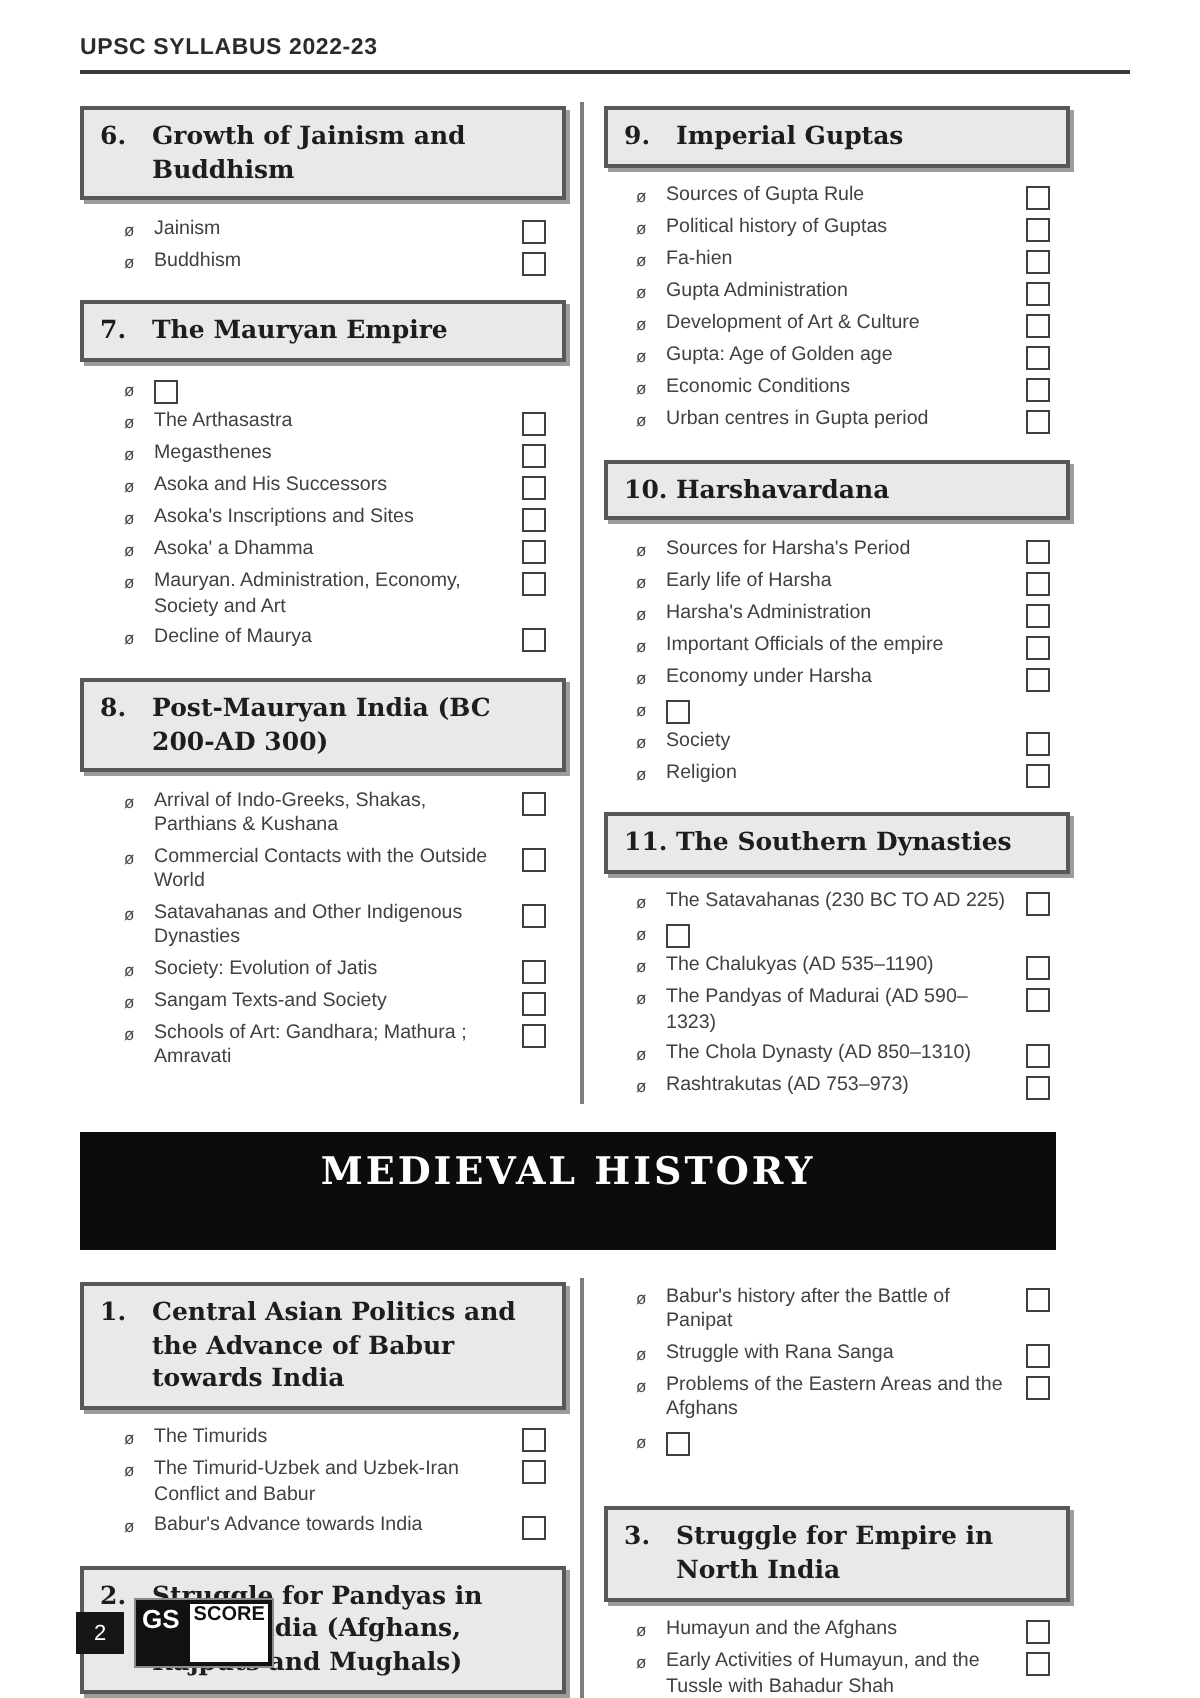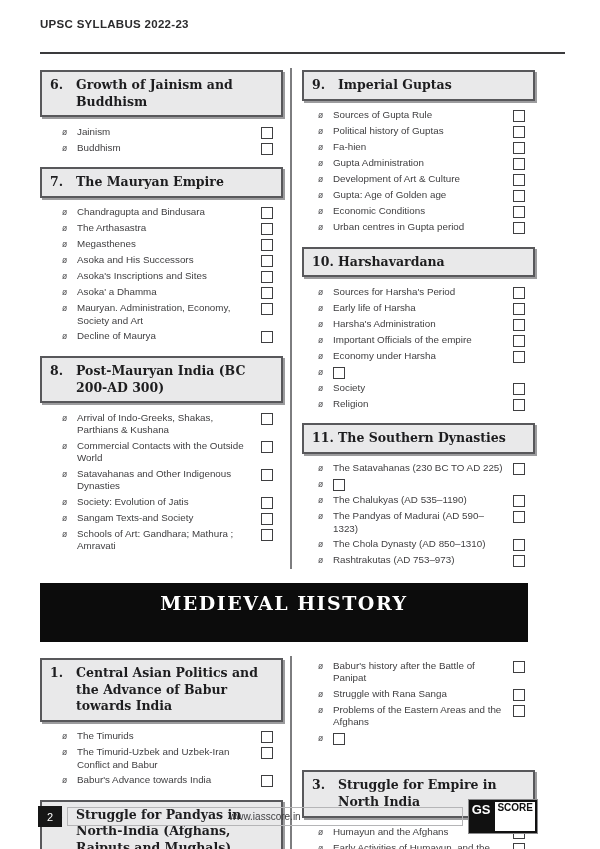--- a/index.html
+++ b/index.html
@@ -4,21 +4,21 @@
 <style>
   html,body { margin:0; padding:0; }
   body {
     width:600px; height:849px; background:#ffffff; overflow:hidden; position:relative;
     font-family:"Liberation Sans", sans-serif; color:#414042;
   }
   .page { padding:18px 35px 0 40px; }
 
   .doc-header {
     font-weight:bold; font-size:11.5px; color:#2b2b2d; letter-spacing:.3px;
-    padding-bottom:22px; border-bottom:2px solid #3a3a3c;
+    padding-bottom:5px; border-bottom:2px solid #3a3a3c;
   }
 
   .columns { display:flex; margin-top:14px; }
   .col-a { width:243px; }
   .col-b { width:233px; }
   .vdivider { width:2px; background:#7d7d7f; margin:0 10px 0 7px; }
 
   .sec {
     background:#e9e9ea; border:2px solid #58585b; box-shadow:2px 2px 0 #9c9c9e;
     padding:5px 6px; display:flex; margin:11px 0 7px 0;
@@ -90,21 +90,20 @@
         <span class="label">Buddhism</span>
         <span class="checkbox"></span>
       </div>
 
       <div class="sec">
         <span class="sec-num">7.</span>
         <span class="sec-title">The Mauryan Empire</span>
       </div>
       <div class="item">
         <span class="bullet">ø</span>
-        <span class="label">Chandragupta and Bindusara</span>
         <span class="checkbox"></span>
       </div>
       <div class="item">
         <span class="bullet">ø</span>
         <span class="label">The Arthasastra</span>
         <span class="checkbox"></span>
       </div>
       <div class="item">
         <span class="bullet">ø</span>
         <span class="label">Megasthenes</span>
@@ -375,18 +374,17 @@
         <span class="bullet">ø</span>
         <span class="label">Early Activities of Humayun, and the Tussle with Bahadur Shah</span>
         <span class="checkbox"></span>
       </div>
     </div>
   </div>
 </div>
 
 <div class="footer">
   <div class="page-num">2</div>
-  <div class="url-box">www.iasscore.in</div>
   <div class="logo">
     <span class="logo-gs">GS</span>
     <span class="logo-score">SCORE</span>
   </div>
 </div>
 
 </body></html>

